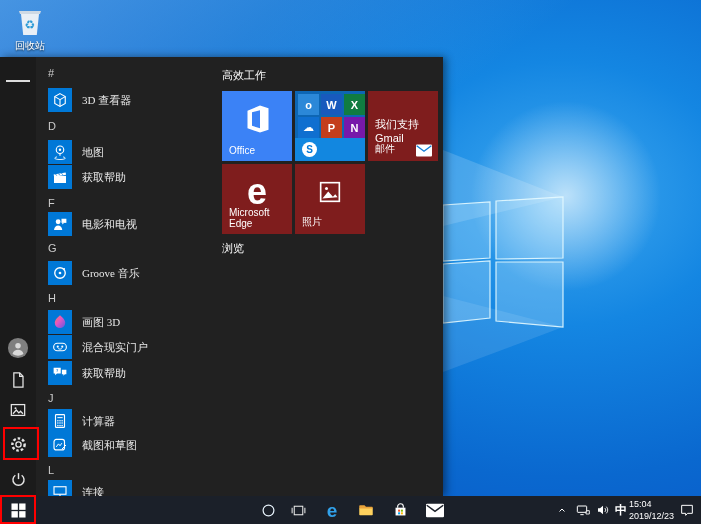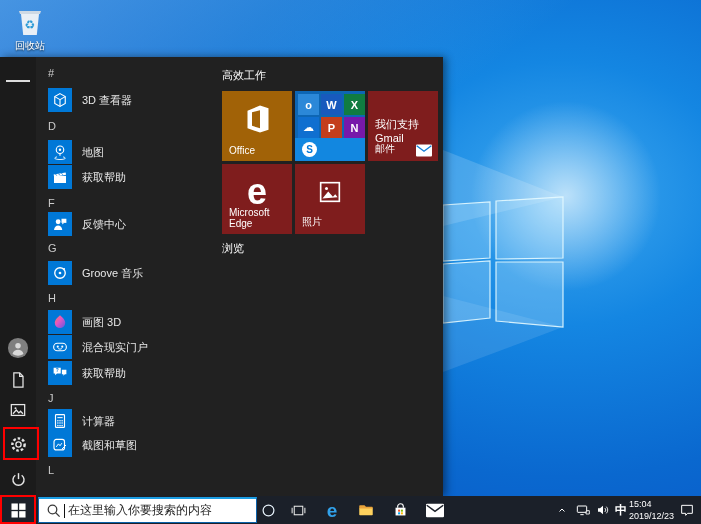--- a/index.html
+++ b/index.html
@@ -18,29 +18,29 @@
 
   
   .startmenu{position:absolute;left:0;top:57px;width:443px;height:439px;background:#212121;
     box-shadow:3px 0 8px rgba(0,0,0,.45);overflow:hidden;color:#eee;}
   .rail{position:absolute;left:0;top:0;width:36px;height:100%;background:#1b1b1b;}
   .rail .ric{position:absolute;left:6px;width:24px;height:24px;display:flex;align-items:center;justify-content:center;}
   .hamburger span{display:block;width:16px;height:2px;background:#ddd;margin:2px auto;}
 
   .applist{position:absolute;left:36px;top:0;width:179px;height:100%;}
   .hrow{position:absolute;left:12px;height:18px;font-size:11px;color:#ccc;display:flex;align-items:center;}
-  .arow{position:absolute;left:12px;height:24px;display:flex;align-items:center;gap:10px;width:160px;}
+  .arow{position:absolute;left:12px;height:24px;display:flex;align-items:center;gap:10px;width:160px;font-family:Liberation Serif, serif;}
   .icon24{width:24px;height:24px;background:#0078d7;flex:0 0 24px;display:flex;align-items:center;justify-content:center;}
   .albl{font-size:11px;color:#e8e8e8;white-space:nowrap;}
 
   .tilearea{position:absolute;left:0;top:0;width:100%;height:100%;}
   .tsec{position:absolute;font-size:11px;color:#fff;text-align:center;}
   .tile{position:absolute;width:70px;height:70px;background:#7f1d1d;cursor:pointer;}
   .tile .tlabel{position:absolute;left:7px;bottom:5px;font-size:10px;color:#fff;}
-  .tile-office{background:#a16207;}
+  .tile-office{background:#3b82f6;}
   .tile .center-art{position:absolute;left:0;top:4px;right:0;bottom:18px;display:flex;align-items:center;justify-content:center;}
   .edge-e{font-size:36px;font-weight:bold;color:#fff;line-height:1;}
   .folder-tile{background:#0d66b4;}
   .subgrid{position:absolute;left:3px;top:3px;display:grid;grid-template-columns:21px 21px 21px;grid-auto-rows:21px;gap:2px;}
   .subtile{display:flex;align-items:center;justify-content:center;color:#fff;font-size:11px;font-weight:bold;}
   .skypebar{position:absolute;left:0;bottom:0;width:100%;height:23px;background:#1287e0;}
   .skype-dot{position:absolute;left:7px;bottom:4px;width:15px;height:15px;border-radius:50%;background:#fff;
     color:#0078d7;font-size:10px;font-weight:bold;display:flex;align-items:center;justify-content:center;}
   .mail-promo{position:absolute;left:7px;top:26px;font-size:11px;color:#fff;}
 
@@ -198,21 +198,21 @@
 
       <div class="arow" style="top:155px">
         <span class="icon24">
             <svg width="18" height="18" viewBox="0 0 24 24">
               <circle cx="9.5" cy="9" r="3.2" fill="#fff"></circle>
               <path d="M4 20c.5-4 2.6-6 5.5-6s5 2 5.5 6z" fill="#fff"></path>
               <rect x="14" y="5" width="6.5" height="5.5" fill="#fff"></rect>
               <path d="M15 10.5v2.3l2.3-2.3z" fill="#fff"></path>
             </svg>
           </span>
-        <span class="albl">反馈中心</span>
+        <span class="albl">电影和电视</span>
       </div>
 
       <div class="hrow" style="top:182px">
           <span>G</span>
         </div>
 
       <div class="arow" style="top:204px">
         <span class="icon24">
             <svg width="18" height="18" viewBox="0 0 24 24" fill="none" stroke="#fff">
               <circle cx="12" cy="12" r="7" stroke-width="1.8"></circle>
@@ -299,20 +299,29 @@
               <path d="M14.5 17.5l5.5-5.5" stroke-width="1.3"></path>
             </svg>
           </span>
         <span class="albl">截图和草图</span>
       </div>
 
       <div class="hrow" style="top:404px">
           <span>L</span>
         </div>
 
+      <div class="arow" style="top:423px">
+        <span class="icon24">
+            <svg width="18" height="18" viewBox="0 0 24 24" fill="none" stroke="#fff" stroke-width="1.5">
+              <rect x="4" y="5" width="16" height="10"></rect>
+              <path d="M9 19h6M12 15v4"></path>
+            </svg>
+          </span>
+        <span class="albl">连接</span>
+      </div>
     </div>
 
     <div class="tilearea">
       <div class="tsec" style="left:222px;top:11px">高效工作</div>
 
       <div class="tile tile-office" style="left:222px;top:34px">
         <div class="center-art">
           <svg width="32" height="32" viewBox="0 0 64 64">
               <path fill="#fff" fill-rule="evenodd" d="M38 5l17 5.5v43L38 59 13 50.5V15.5L38 5zm0 9.5l-16 4.2v27l16 4.8V14.5z"></path>
             </svg>
@@ -384,28 +393,20 @@
       <svg width="15" height="15" viewBox="0 0 16 16">
           <g fill="#fff">
             <rect x="0.5" y="0.5" width="6.8" height="6.8"></rect>
             <rect x="8.7" y="0.5" width="6.8" height="6.8"></rect>
             <rect x="0.5" y="8.7" width="6.8" height="6.8"></rect>
             <rect x="8.7" y="8.7" width="6.8" height="6.8"></rect>
           </g>
         </svg>
     </div>
 
-    <div class="searchbox">
-      <svg class="mag" width="18" height="18" viewBox="0 0 24 24" fill="none" stroke="#3a3a3a" stroke-width="1.7">
-          <circle cx="10" cy="10" r="5.7"></circle>
-          <path d="M14.3 14.3L19.5 19.5"></path>
-        </svg>
-      <span class="caret"></span>
-      <input type="text" placeholder="在这里输入你要搜索的内容" style="">
-    </div>
 
     <div class="tbic" style="left:254px">
       <svg width="17" height="17" viewBox="0 0 24 24" fill="none" stroke="#e9f4fd" stroke-width="1.7">
           <circle cx="12" cy="12" r="7.6"></circle>
         </svg>
     </div>
     <div class="tbic" style="left:284px">
       <svg width="17" height="17" viewBox="0 0 24 24" fill="none" stroke="#e6e6e6" stroke-width="1.5">
           <rect x="6" y="6" width="12" height="12"></rect>
           <path d="M3 8v8M21 8v8"></path>

